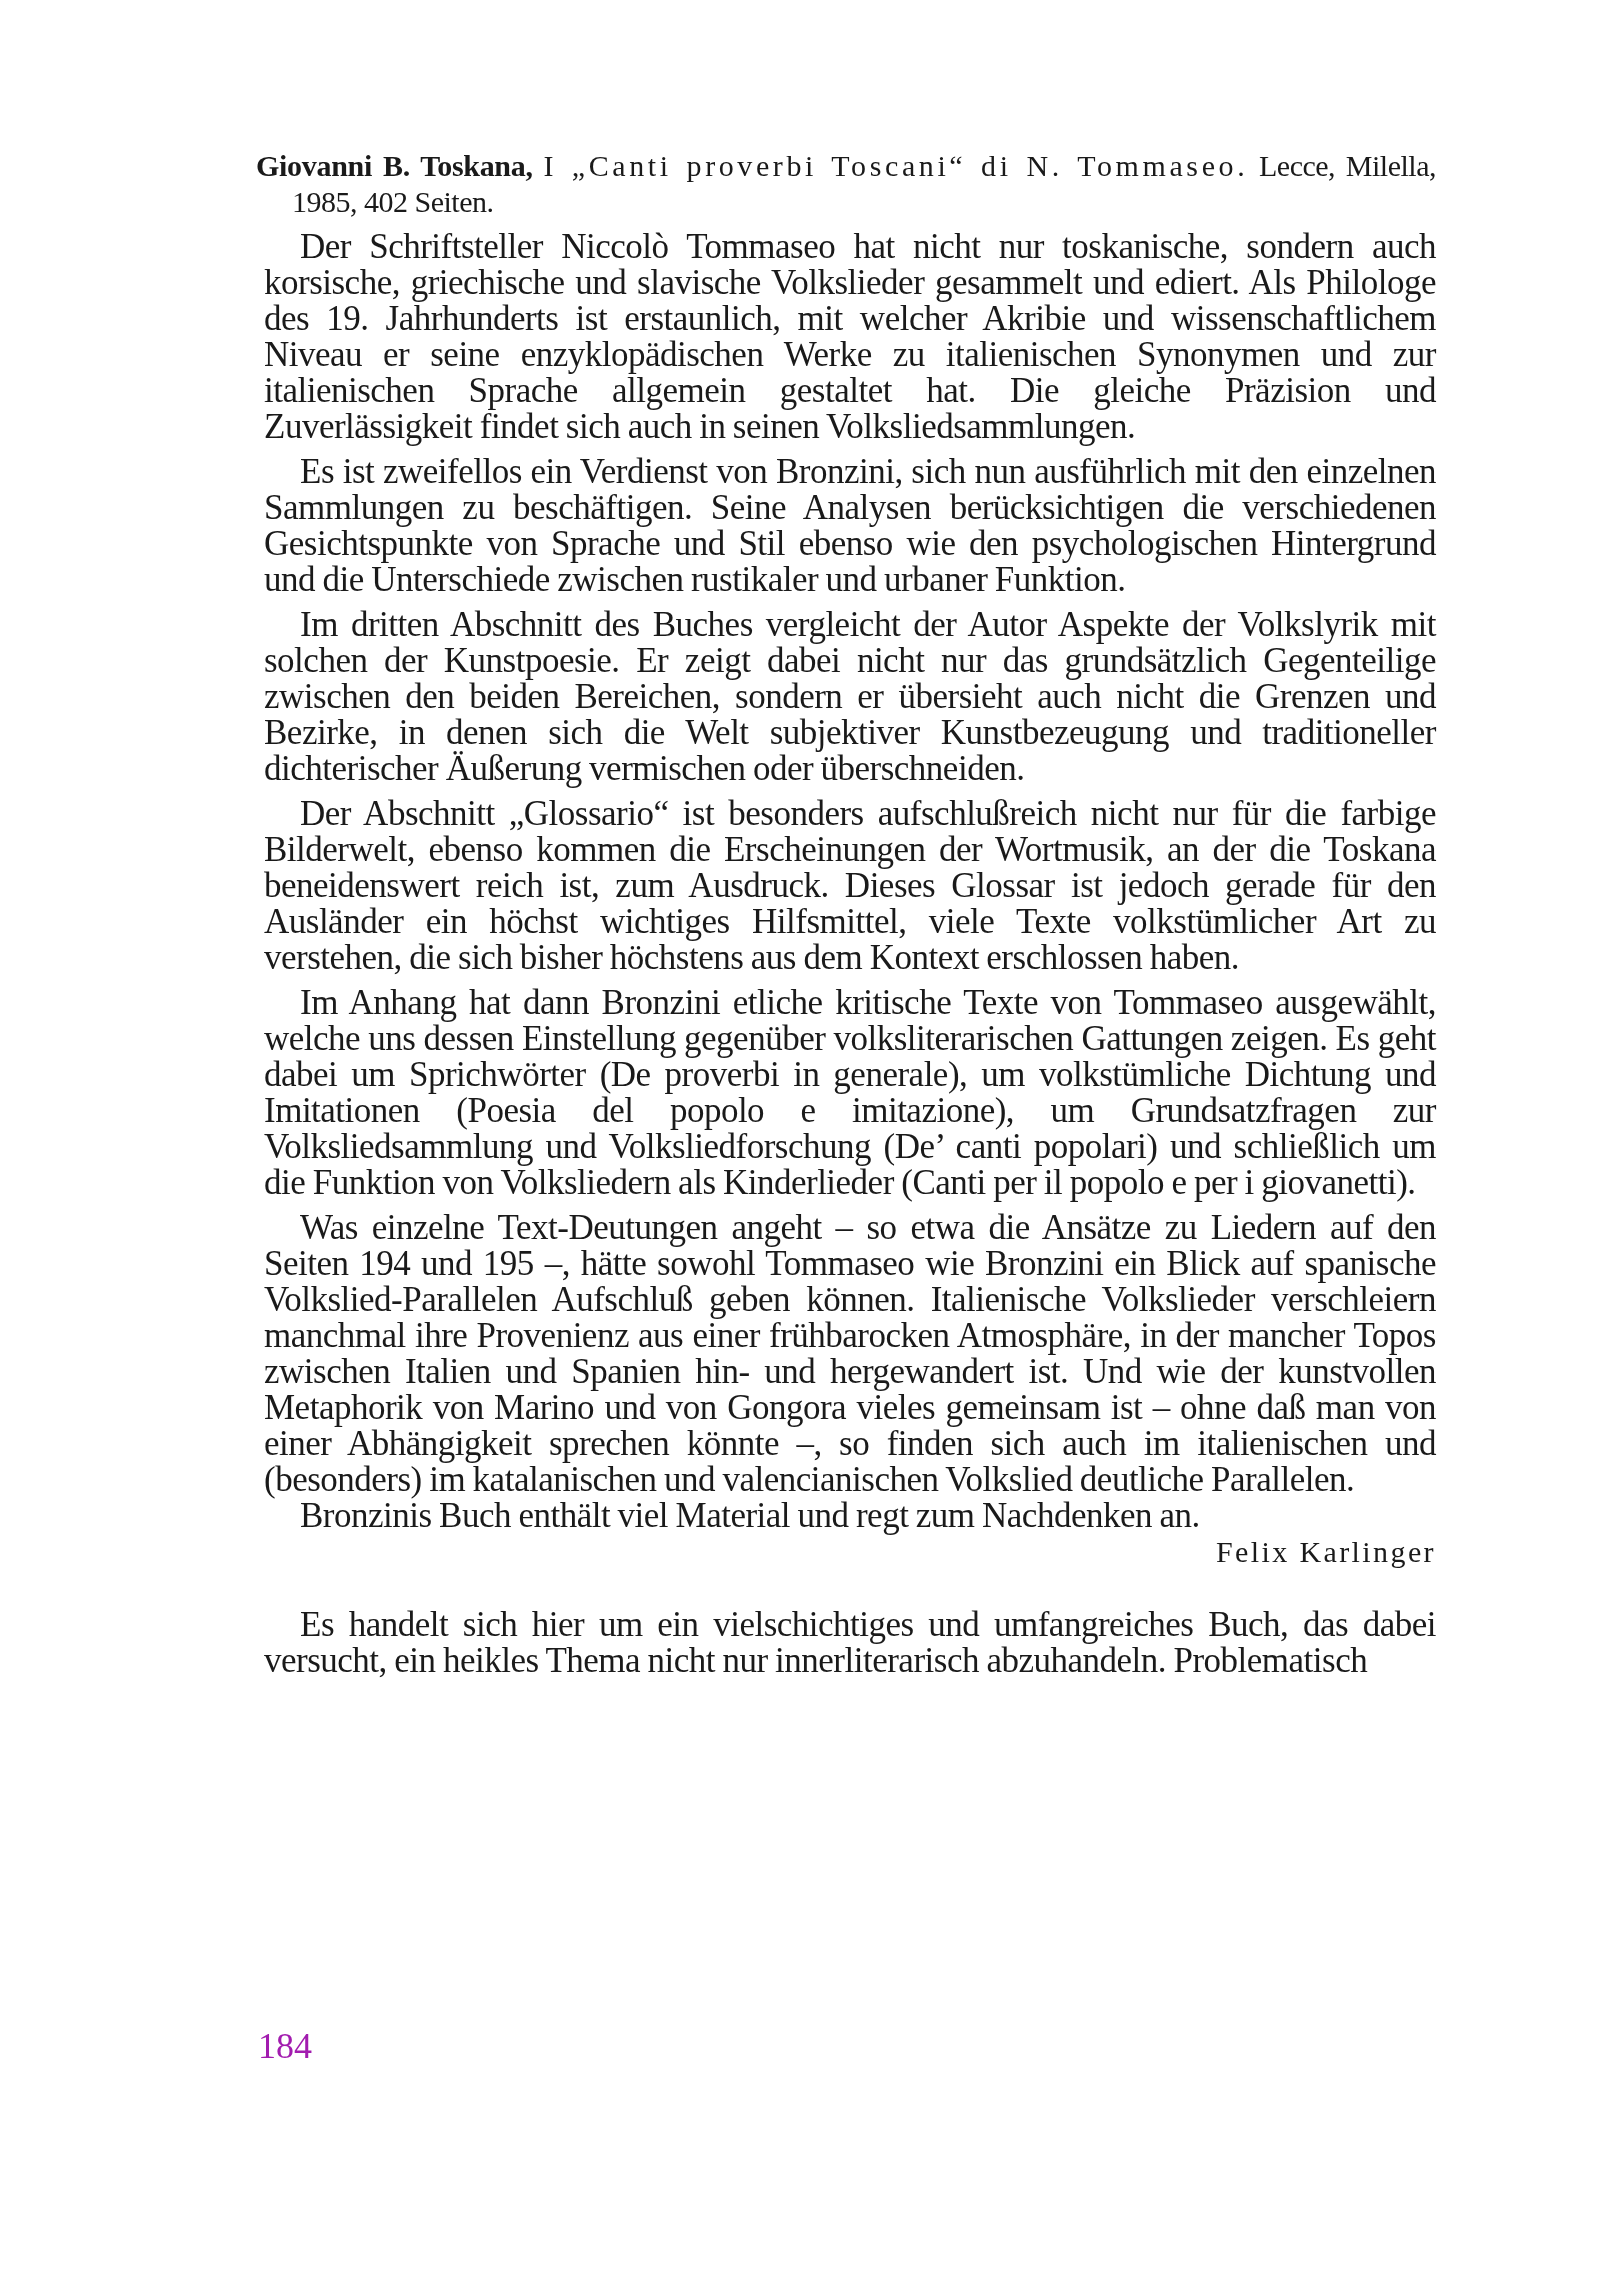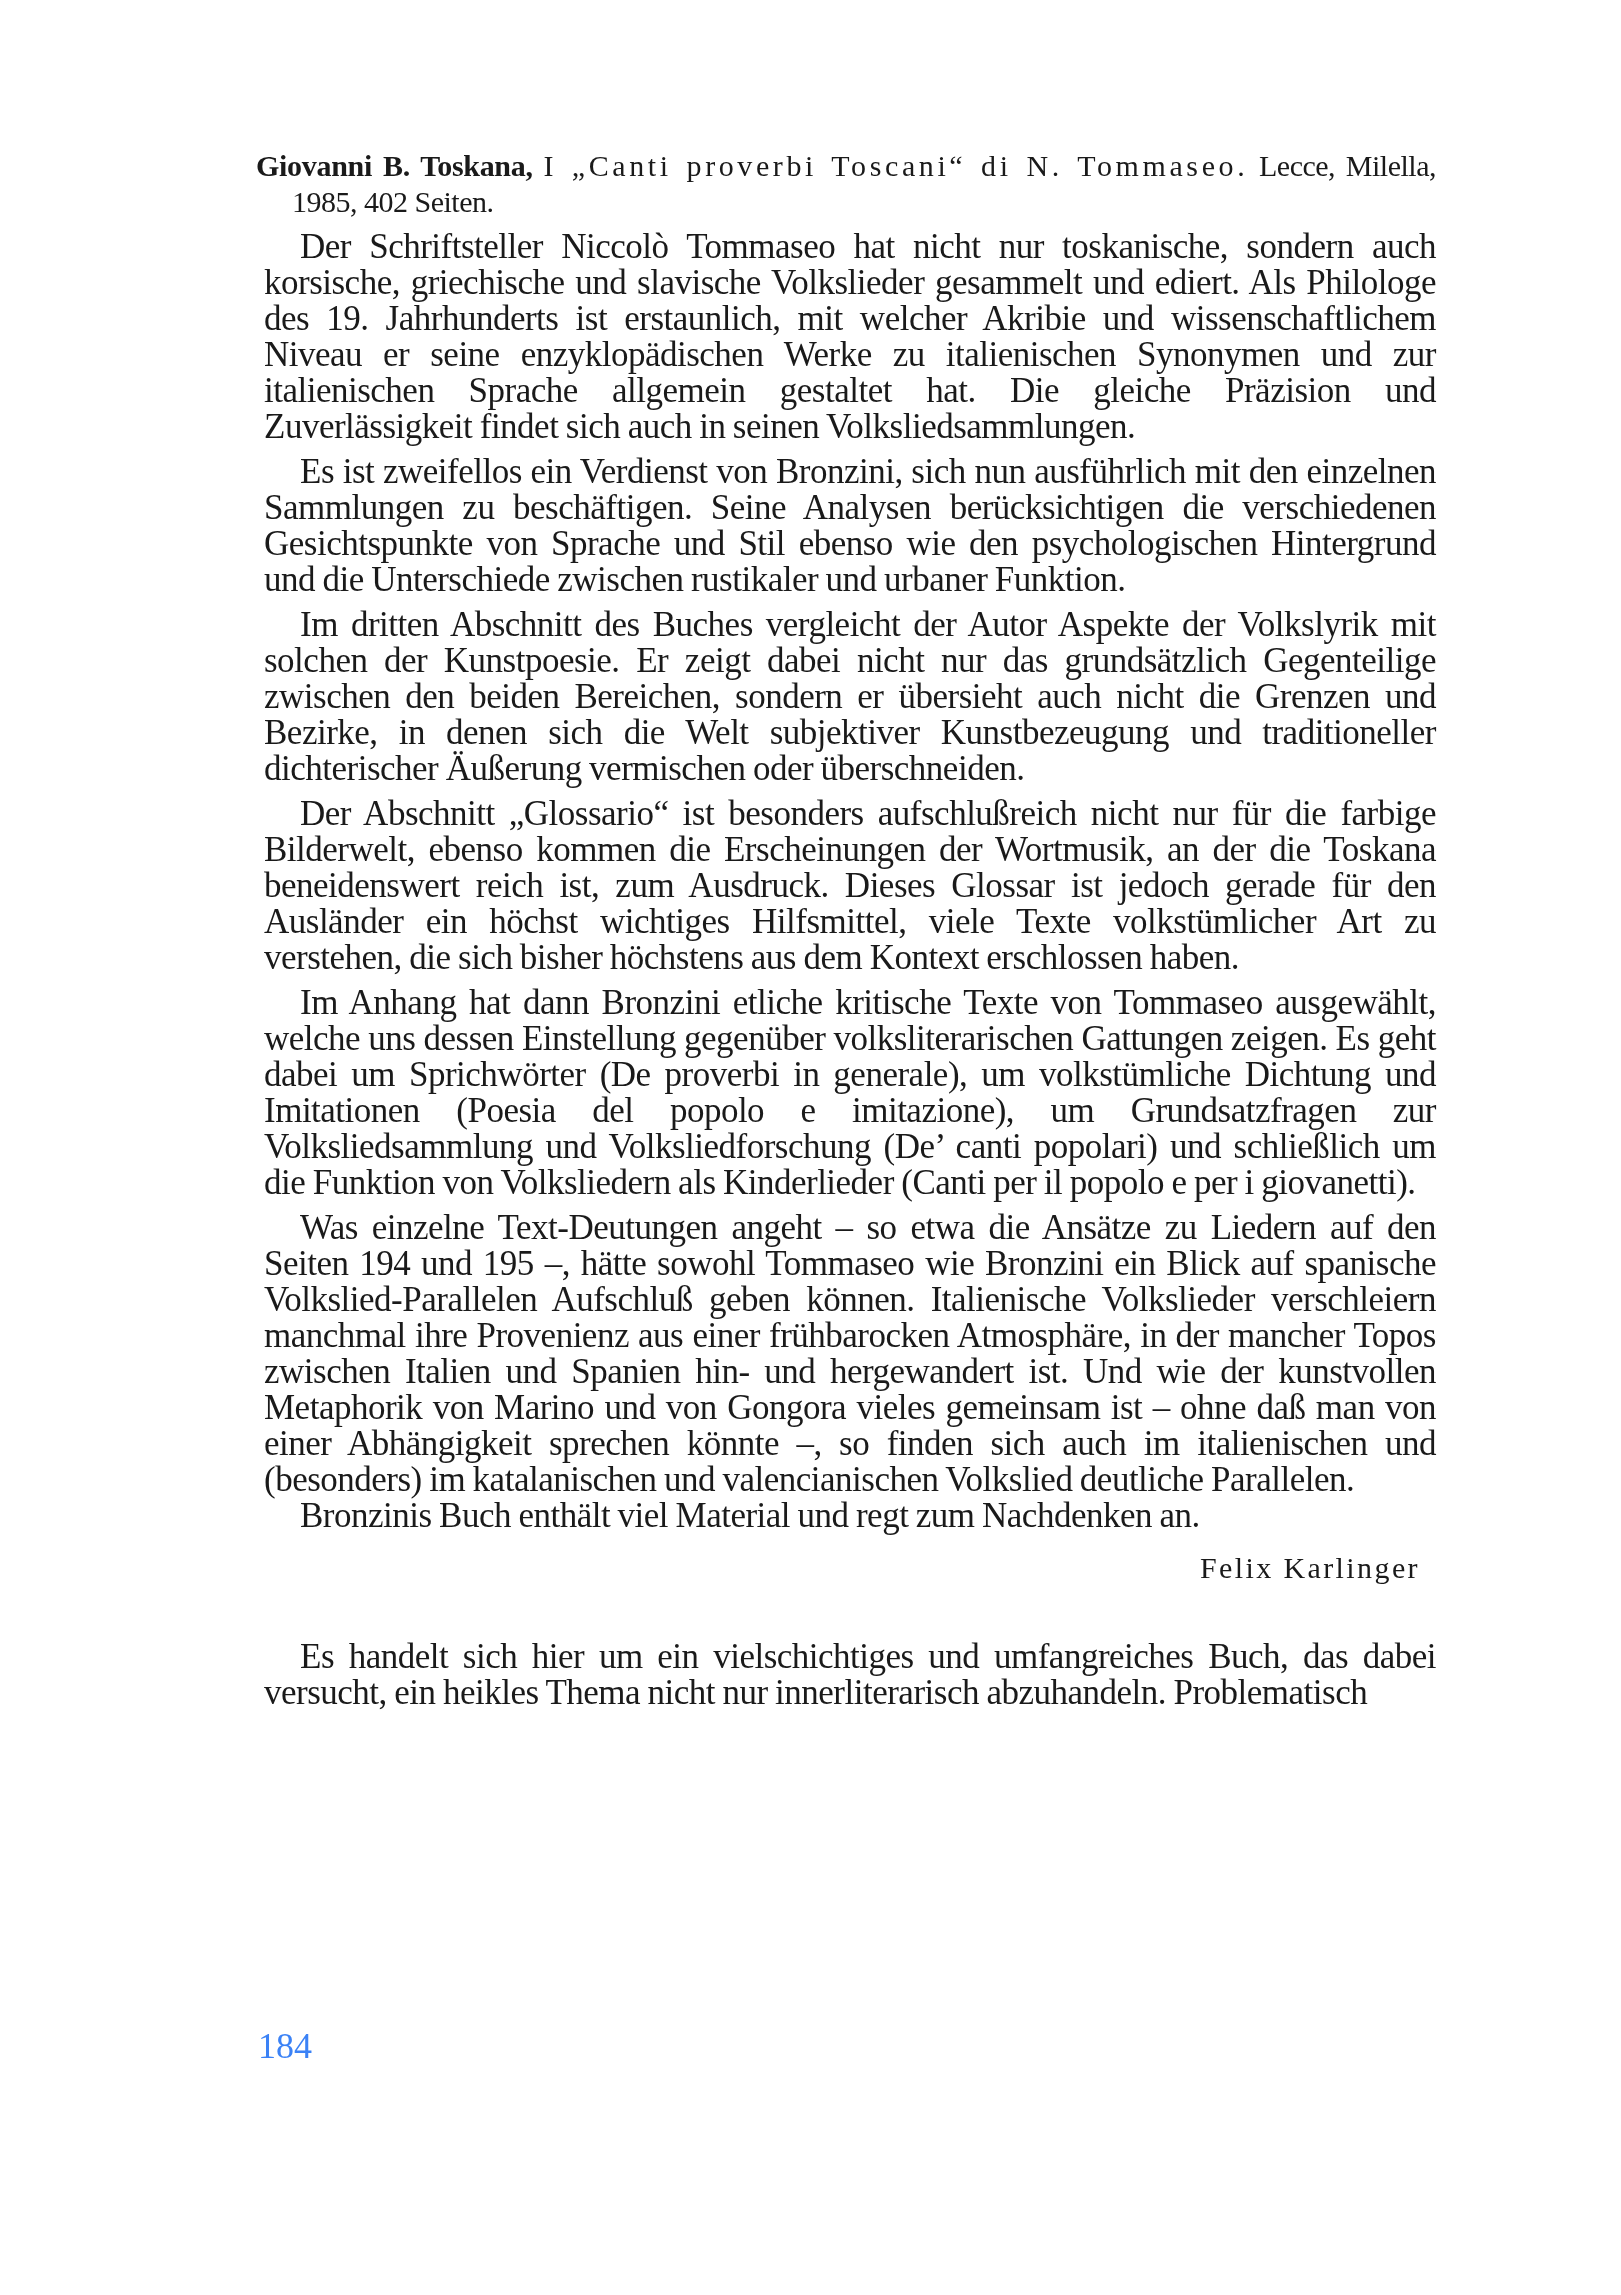--- a/index.html
+++ b/index.html
@@ -6,23 +6,23 @@
   body { width: 1621px; height: 2295px; position: relative; overflow: hidden;
          font-family: "Liberation Serif", "DejaVu Serif", serif; color: #1a1a1a; }
   .page { position: absolute; left: 256px; top: 148px; width: 1180px; }
   .p { font-size: 35px; line-height: 36px; text-align: justify; margin: 0 0 9px 8px;
        text-indent: 36px; letter-spacing: -0.5px; word-spacing: -0.8px; hyphens: none; }
   .entry { font-size: 30px; line-height: 36px; text-align: justify; margin: 0 0 9px 0;
            padding-left: 36px; text-indent: -36px; letter-spacing: -0.5px; }
   .author { font-weight: bold; letter-spacing: -0.3px; }
   .spaced { letter-spacing: 3.6px; }
   .last { text-align-last: left; }
-  .sig { font-size: 30px; line-height: 36px; text-align: right; letter-spacing: 2.4px; margin: 16px; }
+  .sig { font-size: 30px; line-height: 36px; text-align: right; letter-spacing: 2.4px; margin: 0; }
   .gap-big { height: 37px; }
-  .pagenum { position: absolute; left: 258px; top: 2025px; font-size: 36px; color: #3b82f6; }
+  .pagenum { position: absolute; left: 258px; top: 2025px; font-size: 36px; color: #a21caf; }
 </style>
 </head>
 <body>
 
 <div class="page">
 
   <p class="entry last">
     <span class="author">Giovanni B. Toskana,</span>
     <span class="spaced">I „Canti proverbi Toscani“ di N. Tommaseo.</span>
     <span>Lecce, Milella, 1985, 402 Seiten.</span>

